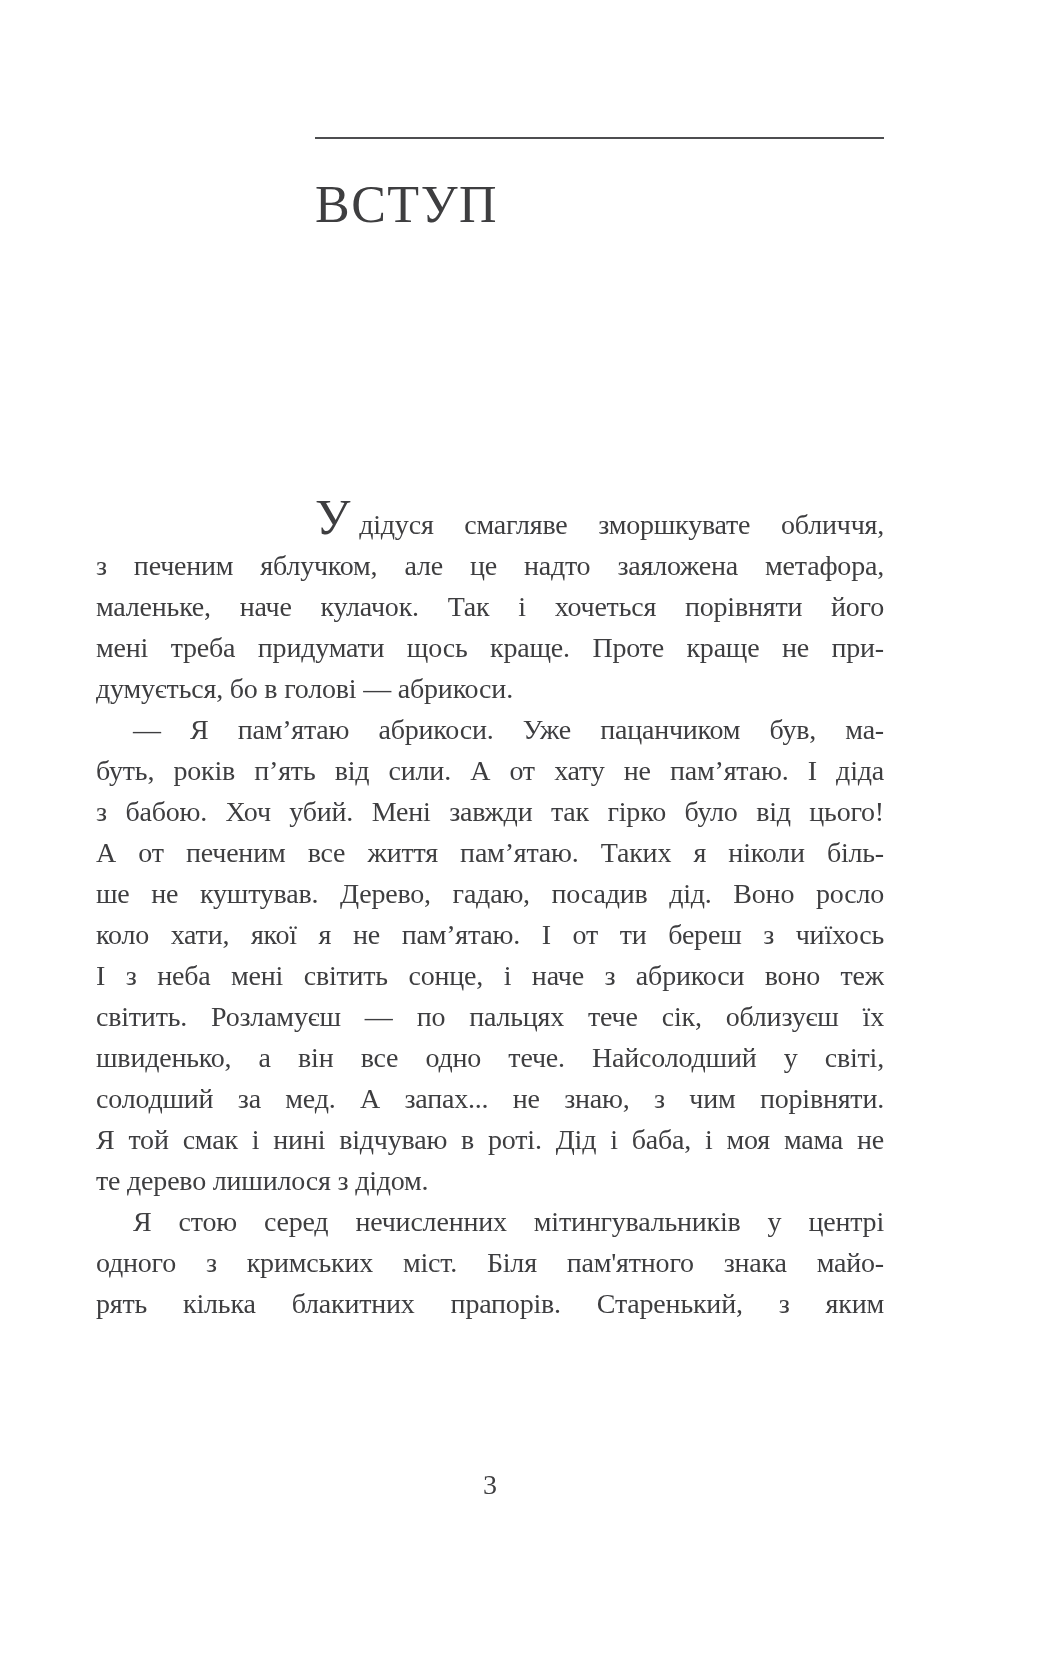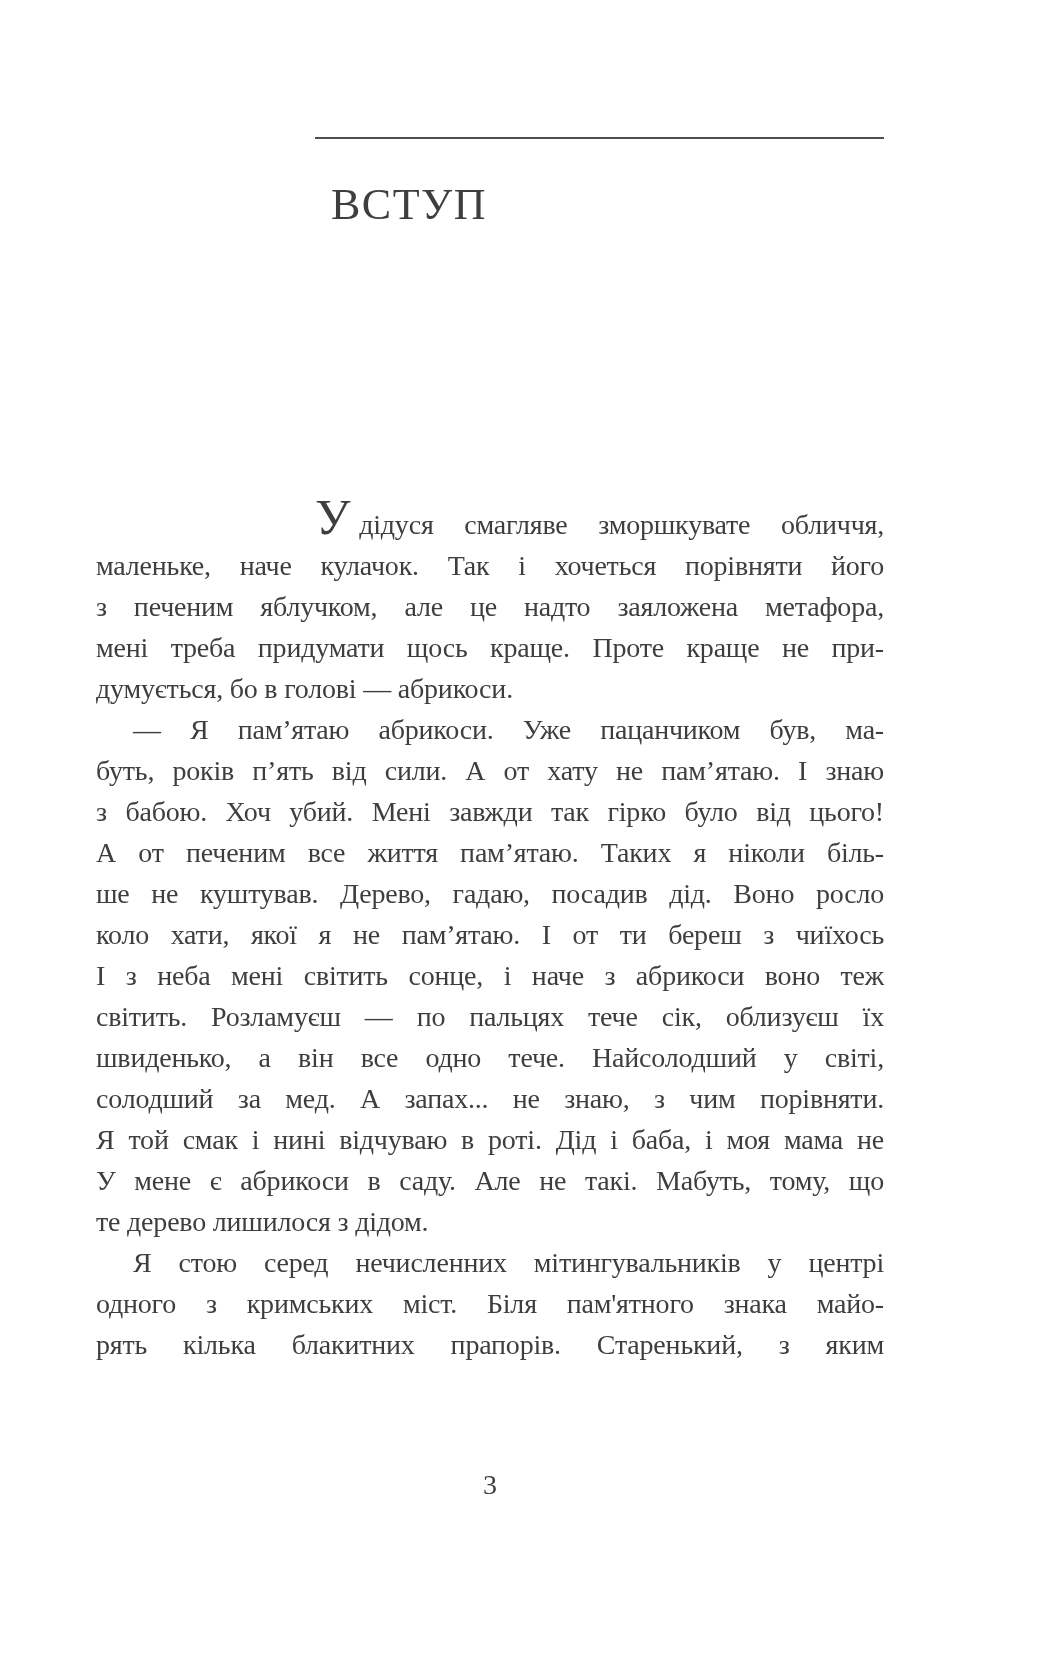--- a/index.html
+++ b/index.html
@@ -19,24 +19,24 @@
   .chapter-rule {
     position: absolute;
     left: 315px;
     top: 137px;
     width: 569px;
     height: 2px;
     background: var(--rule, #4d4e50);
   }
   .chapter-heading {
     position: absolute;
-    left: 331px;
+    left: 315px;
     top: 182px;
     margin: 0;
-    font-size: 44px;
+    font-size: 52px;
     font-weight: 400;
     letter-spacing: 1.5px;
     line-height: 46px;
     color: var(--text, #3e3e40);
   }
   .body-text {
     position: absolute;
     left: 96px;
     top: 504px;
     width: 788px;
@@ -75,35 +75,34 @@
   }
 </style>
 </head>
 <body>
 
 <div class="page">
   <div class="chapter-rule"></div>
   <h1 class="chapter-heading">ВСТУП</h1>
   <div class="body-text">
       <div class="line first"><span class="dropcap">У</span>дідуся смагляве зморшкувате обличчя,</div>
+      <div class="line justify">з печеним яблучком, але це надто заяложена метафора,</div>
       <div class="line justify">маленьке, наче кулачок. Так і хочеться порівняти його</div>
-      <div class="line justify">з печеним яблучком, але це надто заяложена метафора,</div>
       <div class="line justify">мені треба придумати щось краще. Проте краще не при-</div>
       <div class="line end">думується, бо в голові — абрикоси.</div>
       <div class="line justify indent">— Я пам’ятаю абрикоси. Уже пацанчиком був, ма-</div>
-      <div class="line justify">буть, років п’ять від сили. А от хату не пам’ятаю. І знаю</div>
+      <div class="line justify">буть, років п’ять від сили. А от хату не пам’ятаю. І діда</div>
       <div class="line justify">з бабою. Хоч убий. Мені завжди так гірко було від цього!</div>
       <div class="line justify">А от печеним все життя пам’ятаю. Таких я ніколи біль-</div>
       <div class="line justify">ше не куштував. Дерево, гадаю, посадив дід. Воно росло</div>
       <div class="line justify">коло хати, якої я не пам’ятаю. І от ти береш з чиїхось</div>
       <div class="line justify">І з неба мені світить сонце, і наче з абрикоси воно теж</div>
       <div class="line justify">світить. Розламуєш — по пальцях тече сік, облизуєш їх</div>
       <div class="line justify">швиденько, а він все одно тече. Найсолодший у світі,</div>
       <div class="line justify">солодший за мед. А запах... не знаю, з чим порівняти.</div>
       <div class="line justify">Я той смак і нині відчуваю в роті. Дід і баба, і моя мама не</div>
-      <div class="line justify">У мене є абрикоси в саду. Але не такі. Мабуть, тому, що</div>
       <div class="line end">те дерево лишилося з дідом.</div>
       <div class="line justify indent">Я стою серед нечисленних мітингувальників у центрі</div>
       <div class="line justify">одного з кримських міст. Біля пам'ятного знака майо-</div>
       <div class="line justify">рять кілька блакитних прапорів. Старенький, з яким</div>
     </div>
   <div class="page-number">3</div>
 </div>
 
 </body></html>

